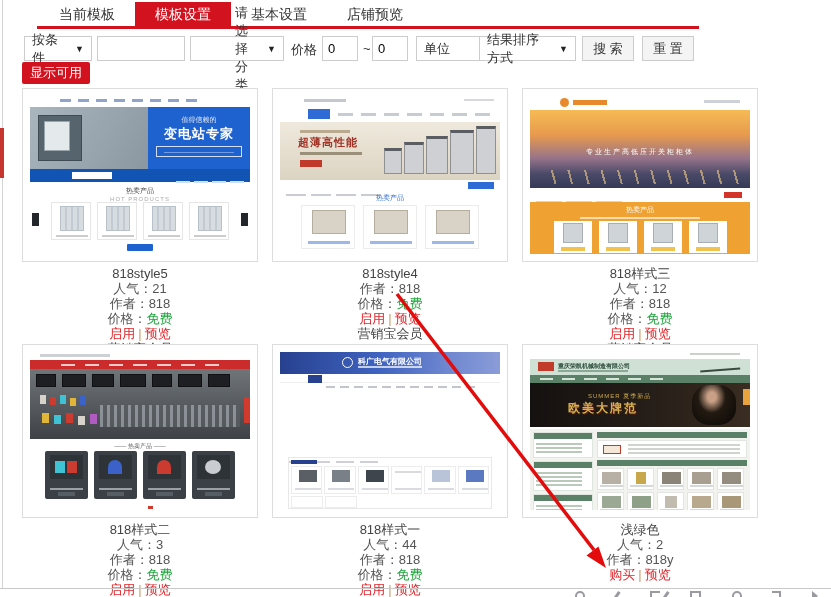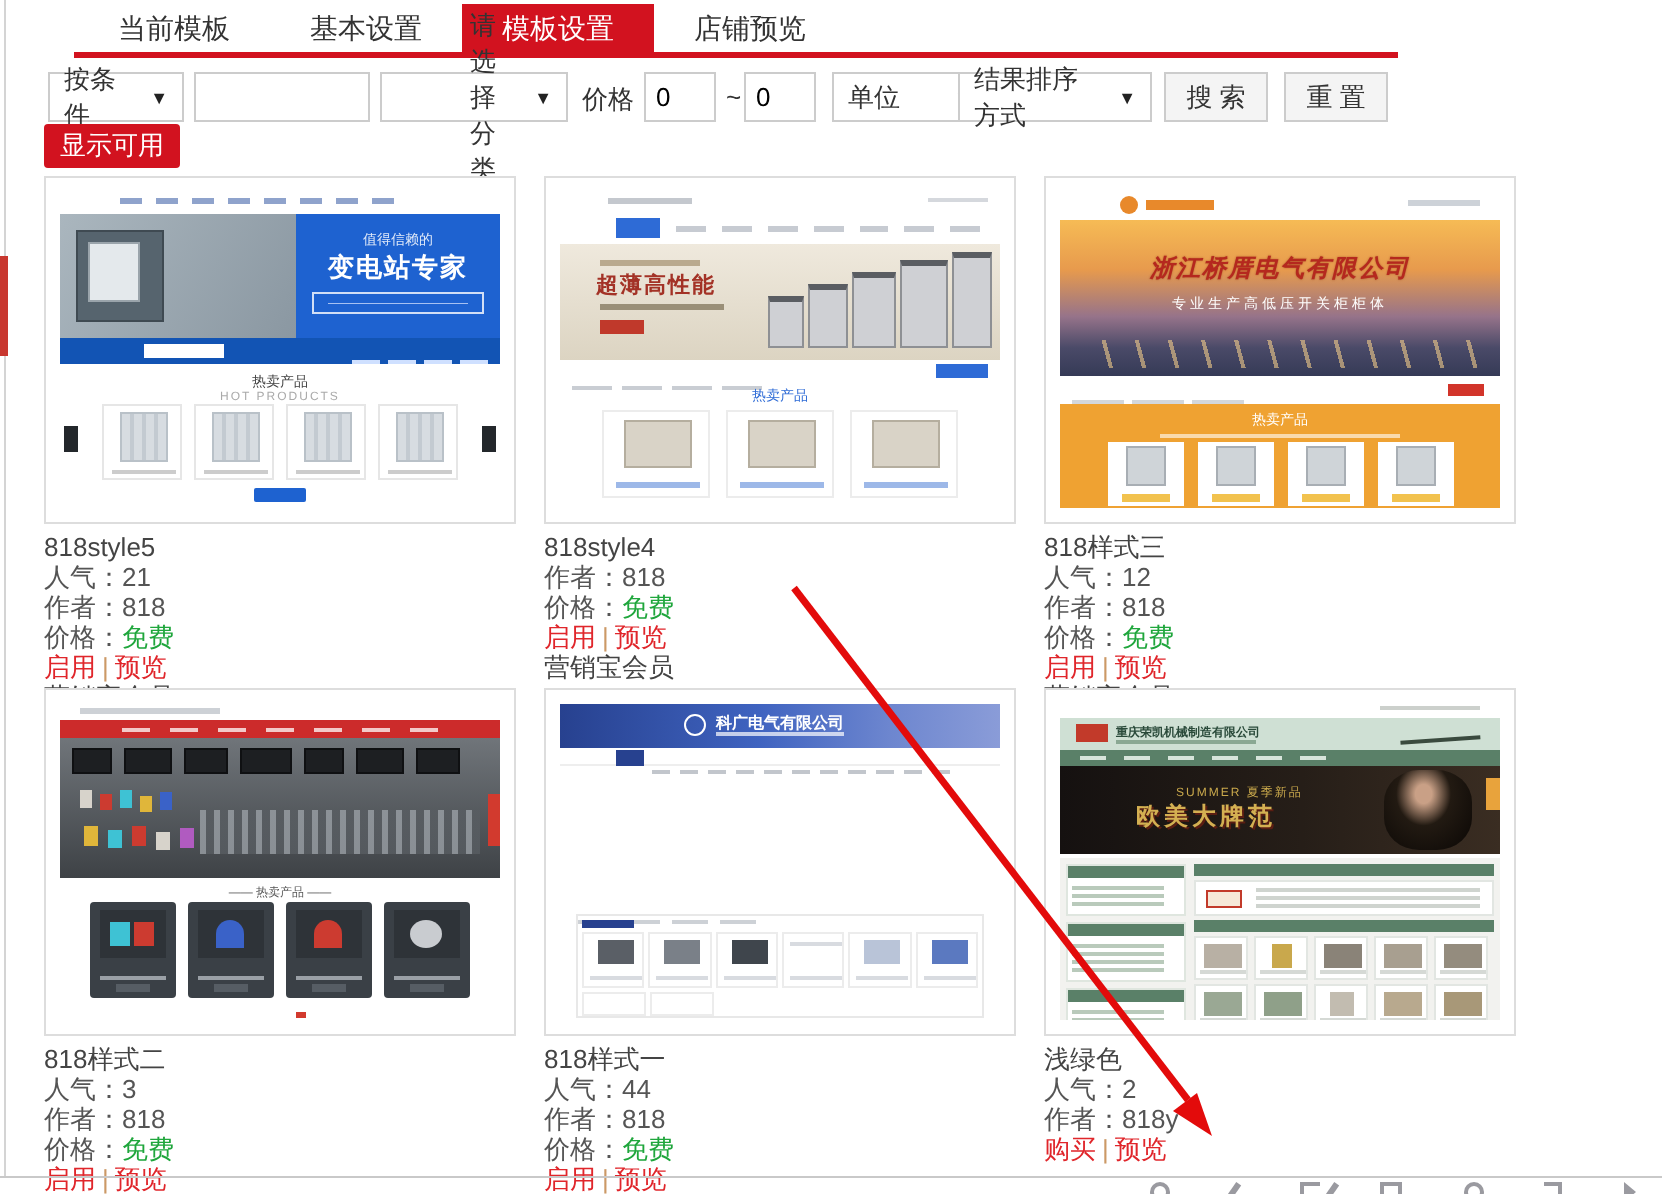--- a/index.html
+++ b/index.html
@@ -24,21 +24,21 @@
   .price-label { position:absolute; top:5px; font-size:13px; color:#333; }
   .gray-btn { position:absolute; top:0; height:25px; border:1px solid #ccc; background:#f4f4f4;
               font-size:13px; color:#333; text-align:center; line-height:23px; cursor:pointer; }
   .show-avail { position:absolute; left:22px; top:62px; width:68px; height:22px; background:#d2121f;
                 color:#fff; font-size:13px; text-align:center; line-height:22px; border-radius:2px; cursor:pointer; }
 
   
   .tpl-col { position:absolute; width:236px; }
   .thumb-box { width:236px; height:174px; border:1px solid #ddd; background:#fff; padding:7px; cursor:pointer; }
   .thumb { position:relative; width:220px; height:158px; overflow:hidden; background:#fff; }
-  .tpl-info { margin-top:4px; font-size:13px; line-height:15px; color:#555; }
+  .tpl-info { margin-top:4px; text-align:center; font-size:13px; line-height:15px; color:#555; }
   .tpl-info .name { color:#444; }
   .price-free { color:#1fa63c; }
   .price-paid { color:#3b3ccc; }
   .act-link { color:#e0262b; text-decoration:none; cursor:pointer; }
   .sep { color:#c96; margin:0 3px; }
   .abs { position:absolute; }
 
   
   .t1-nav { top:3px; left:30px; right:6px; height:4px; display:flex; gap:7px; }
   .t1-nav i { width:11px; height:3px; background:#8fa3cc; }
@@ -203,22 +203,22 @@
   .si-rect { width:11px; height:9px; border:2px solid #9a9aa0; }
   .si-brk  { width:9px; height:9px; border:2px solid #9a9aa0; border-left:none; }
   .si-tri  { width:0; height:0; border-left:6px solid #9a9aa0; border-top:5px solid transparent; border-bottom:5px solid transparent; }
 </style>
 </head>
 <body>
 
 <div class="tabbar">
   <div class="tabs">
     <div class="tab">当前模板</div>
+    <div class="tab active">模板设置</div>
     <div class="tab">基本设置</div>
-    <div class="tab active">模板设置</div>
     <div class="tab">店铺预览</div>
   </div>
   <div class="redline"></div>
 </div>
 
 <div class="filters">
   <div class="fake-select" style="left:24px;width:68px;">
     <span>按条件</span>
     <span class="caret">▼</span>
   </div>
@@ -369,21 +369,20 @@
 <div class="tpl-col" style="left:522px; top:88px;">
   <div class="thumb-box">
     <div class="thumb">
       <div class="abs t3-head">
           <span class="dot"></span>
           <span class="lg"></span>
           <span class="r"></span>
         </div>
       <div class="abs t3-banner">
         <div class="abs t3-road"></div>
-        <div class="abs t3-callig">浙江桥厝电气有限公司</div>
         <div class="abs t3-sub">专业生产高低压开关柜柜体</div>
       </div>
       <div class="abs t3-strip"><i></i><i></i><i></i><span class="red"></span></div>
       <div class="abs t3-orange">
         <div class="tt">热卖产品</div>
         <div class="st"></div>
         <div class="t3-prods">
             <div class="p">
               <i></i>
               <u></u>

